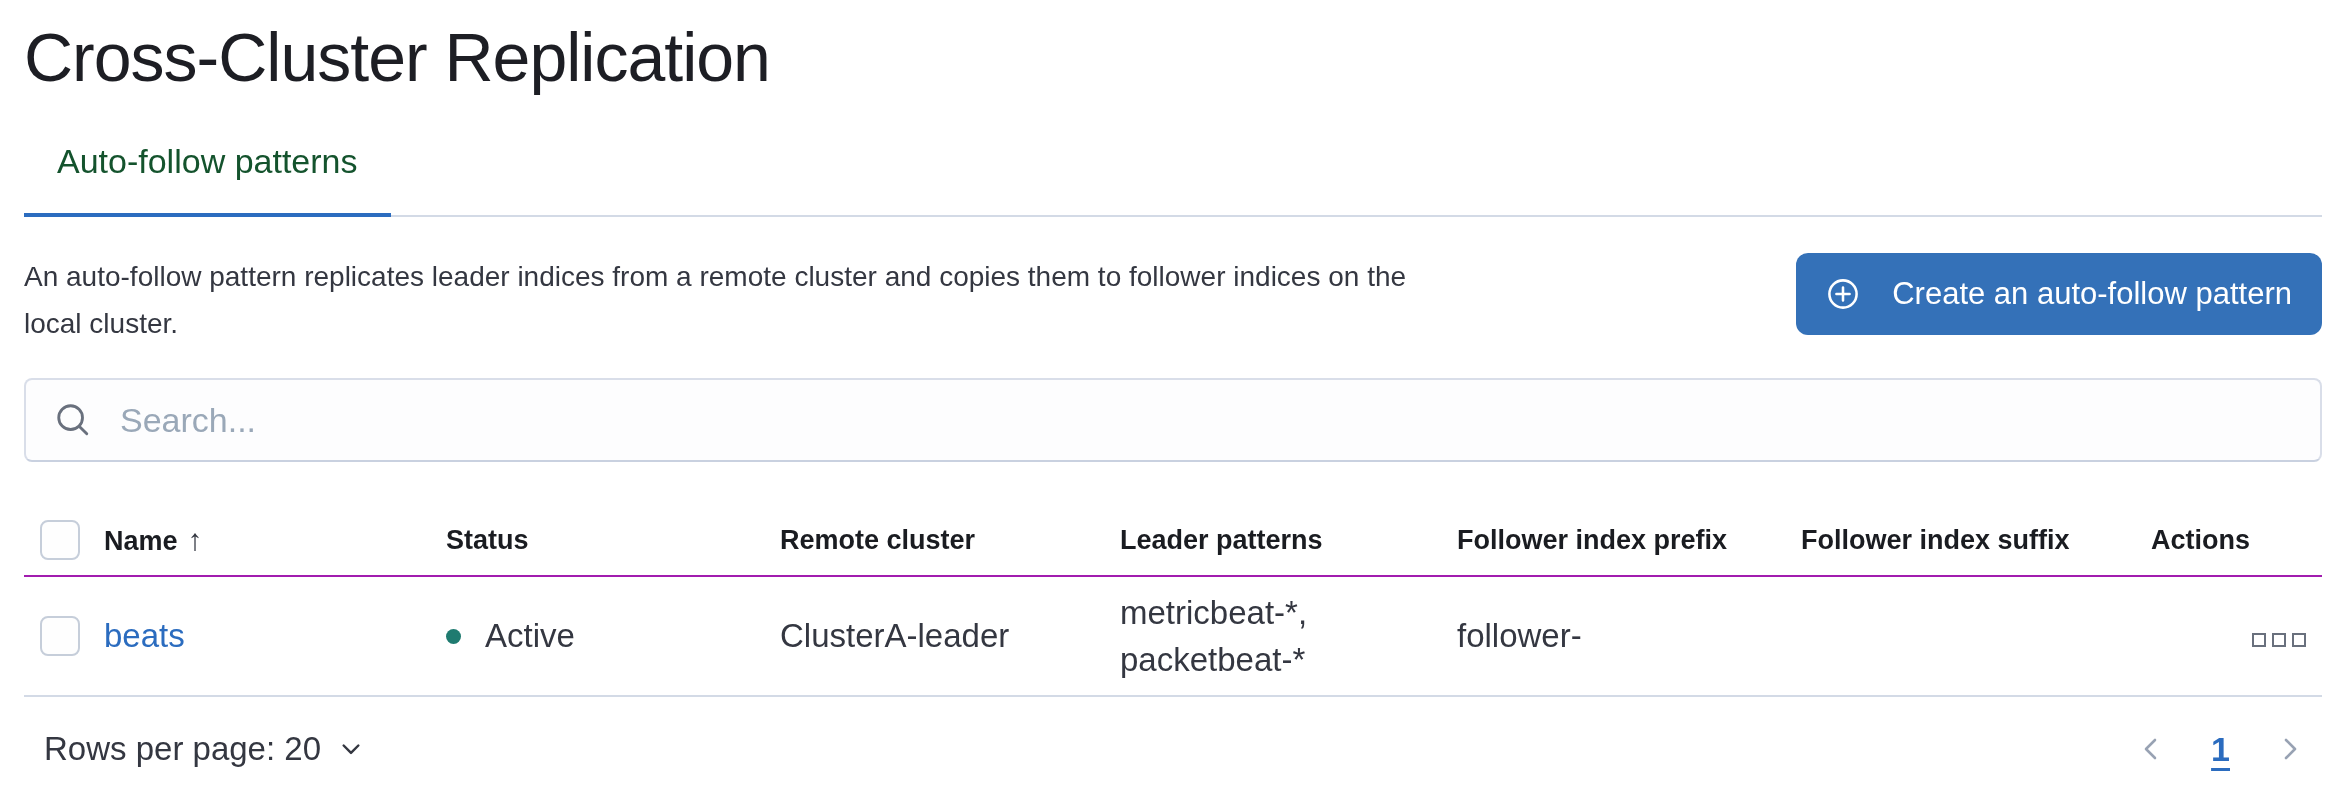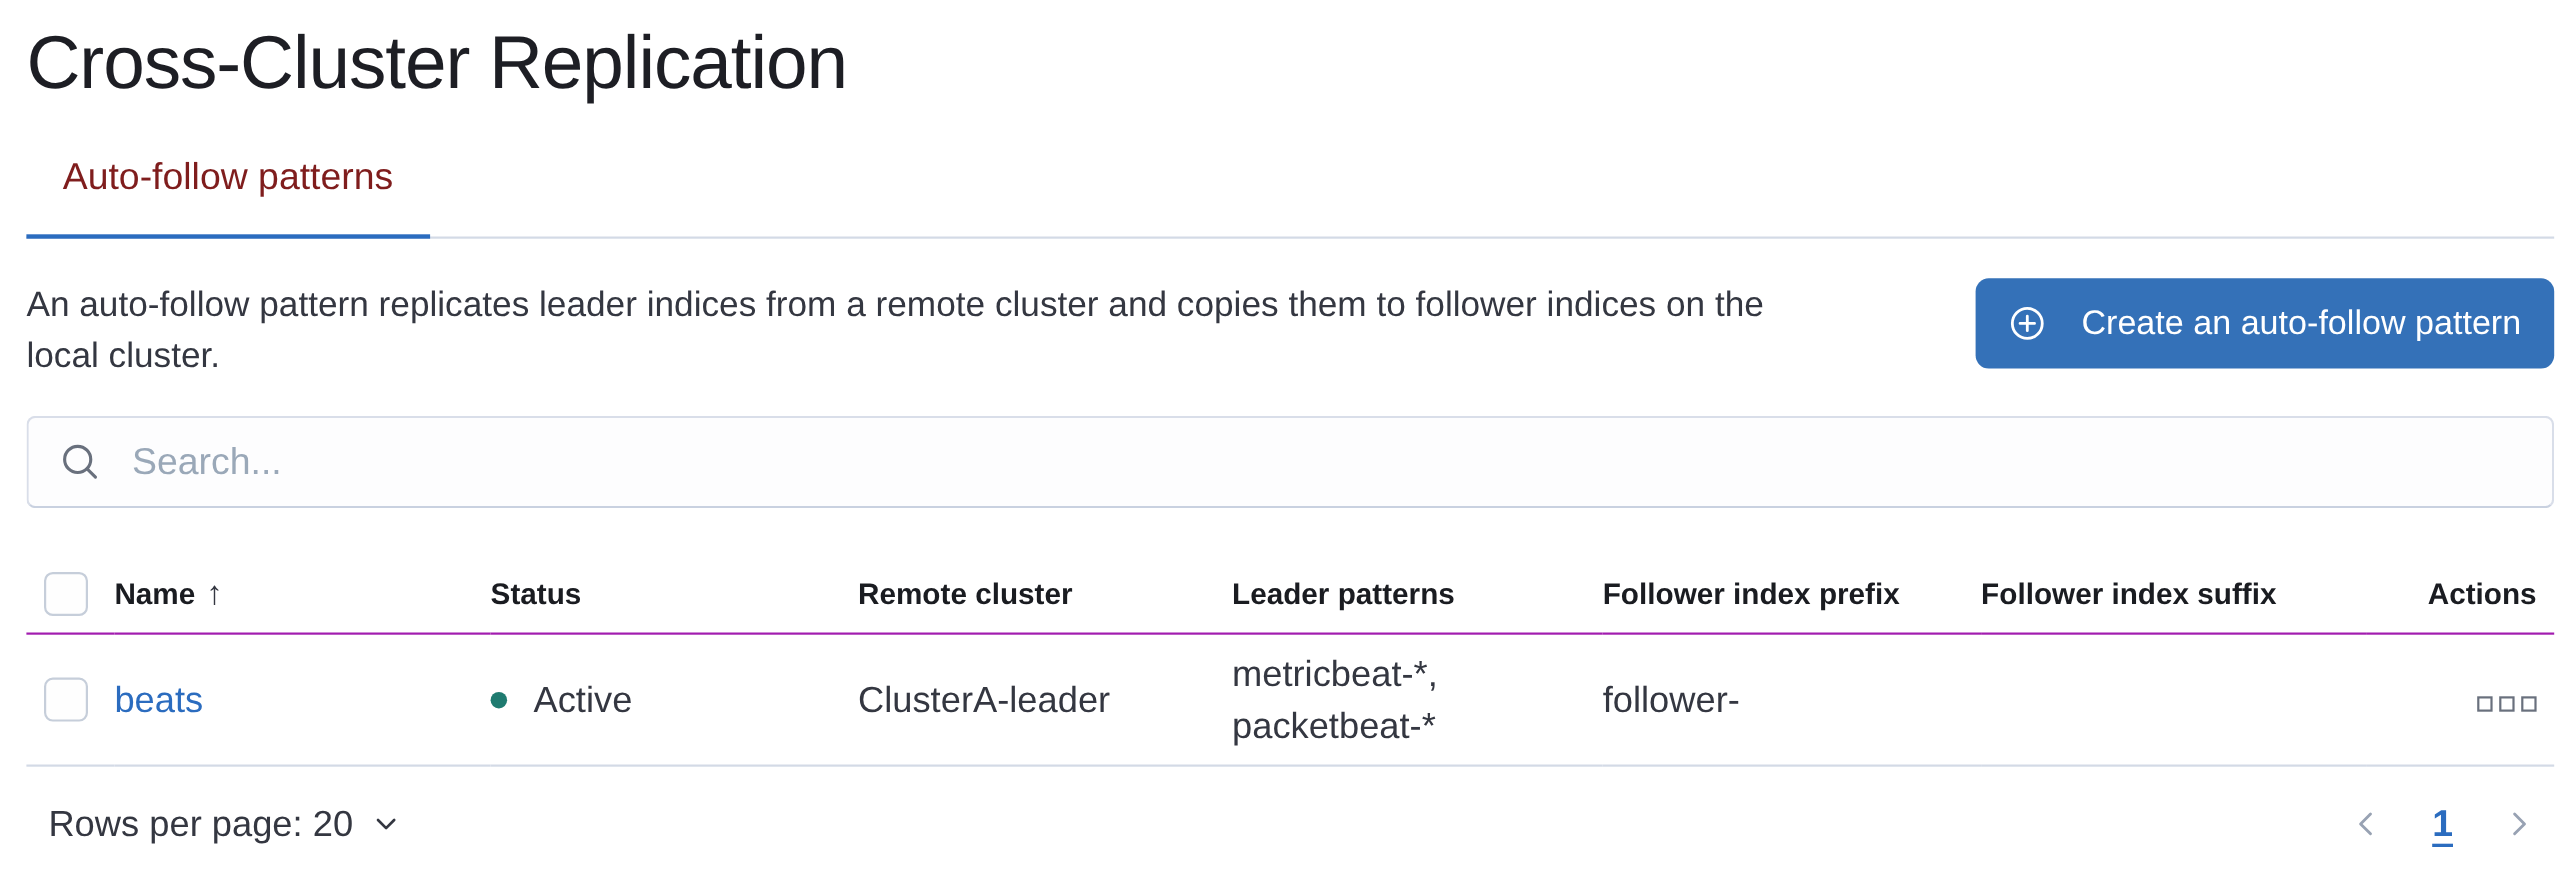--- a/index.html
+++ b/index.html
@@ -5,26 +5,26 @@
   html,body{margin:0;padding:0;background:#fff;width:2336px;height:800px;overflow:hidden;}
   body{font-family:"Liberation Sans",sans-serif;color:#343741;-webkit-font-smoothing:antialiased;}
   .page{padding:14px 14px 0 24px;}
 
   
   .title{margin:0;font-size:68px;line-height:86px;font-weight:400;color:#1D1E24;letter-spacing:-1px;}
 
   
   .tabs{margin-top:25px;display:flex;border-bottom:2px solid #D3DAE6;}
   .tab{padding:14px 33px 32px 33px;font-size:34px;line-height:44px;font-weight:500;color:#343741;cursor:pointer;position:relative;}
-  .tab.active{color:#7f1d1d;}
+  .tab.active{color:#14532d;}
   .tab.active::after{content:"";position:absolute;left:0;right:0;bottom:-2px;height:4px;background:#2B6CBF;}
 
   
   .header-row{display:flex;justify-content:space-between;align-items:flex-start;margin-top:36px;}
-  .desc{font-size:32px;line-height:47px;color:#343741;}
+  .desc{font-size:28px;line-height:47px;color:#343741;}
   .desc span{display:block;}
   .create-btn{display:flex;align-items:center;gap:32px;height:82px;padding:0 30px;border:none;border-radius:12px;
     background:#3471B8;color:#fff;font-family:"Liberation Sans",sans-serif;font-size:31px;font-weight:500;cursor:pointer;flex:none;}
   .create-btn svg{flex:none;}
 
   
   .search-box{margin-top:31px;height:80px;display:flex;align-items:center;padding:0 28px;
     border:2px solid #D9DEE9;border-bottom-color:#C9D1E0;border-radius:8px;background:#FDFDFE;}
   .search-box input{flex:1;border:none;outline:none;background:transparent;margin-left:26px;
     font-family:"Liberation Sans",sans-serif;font-size:34px;color:#343741;}
@@ -103,21 +103,21 @@
             <div class="checkbox"></div>
           </th>
         <th>
           <span>Name</span><span class="sort-arrow">↑</span>
         </th>
         <th>Status</th>
         <th>Remote cluster</th>
         <th>Leader patterns</th>
         <th>Follower index prefix</th>
         <th>Follower index suffix</th>
-        <th style="text-align:right;padding-right:16px;">Actions</th>
+        <th style="padding-right:16px;">Actions</th>
       </tr>
     </thead>
     <tbody>
       <tr>
         <td>
             <div class="checkbox"></div>
           </td>
         <td><a class="link">beats</a></td>
         <td>
           <div class="status-wrap">

